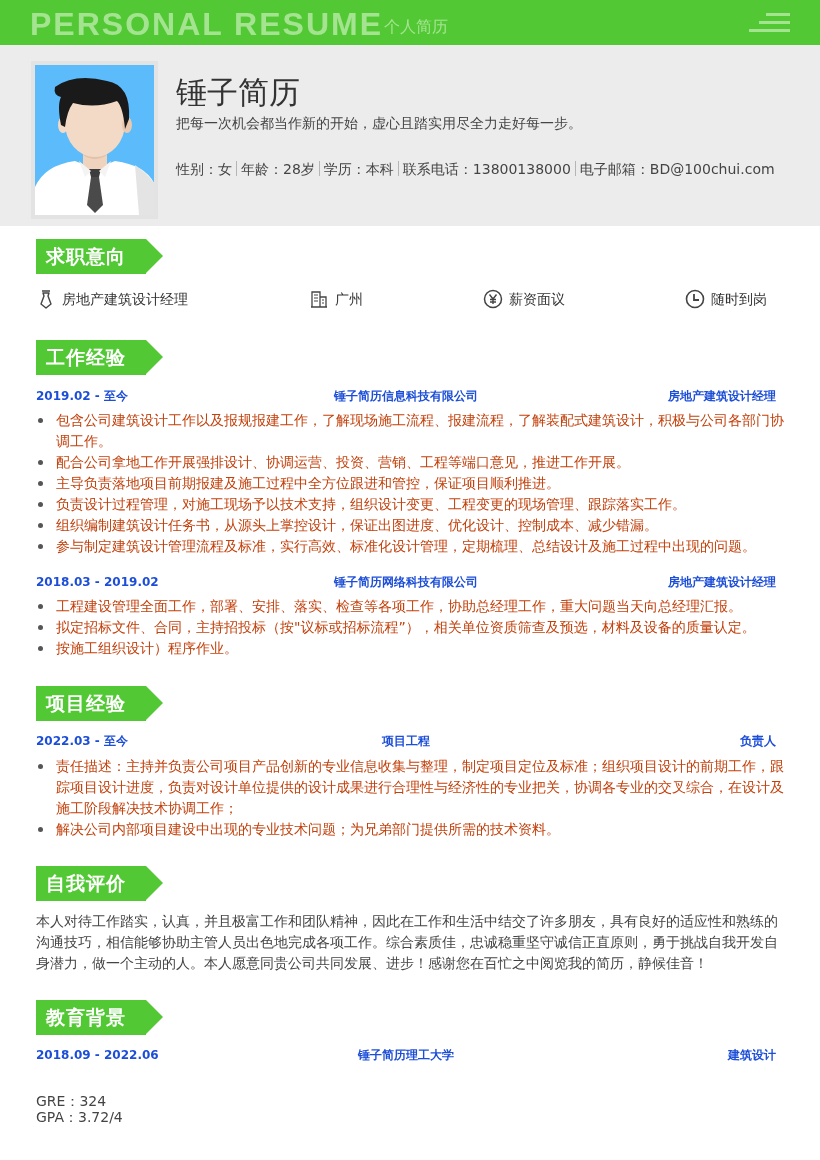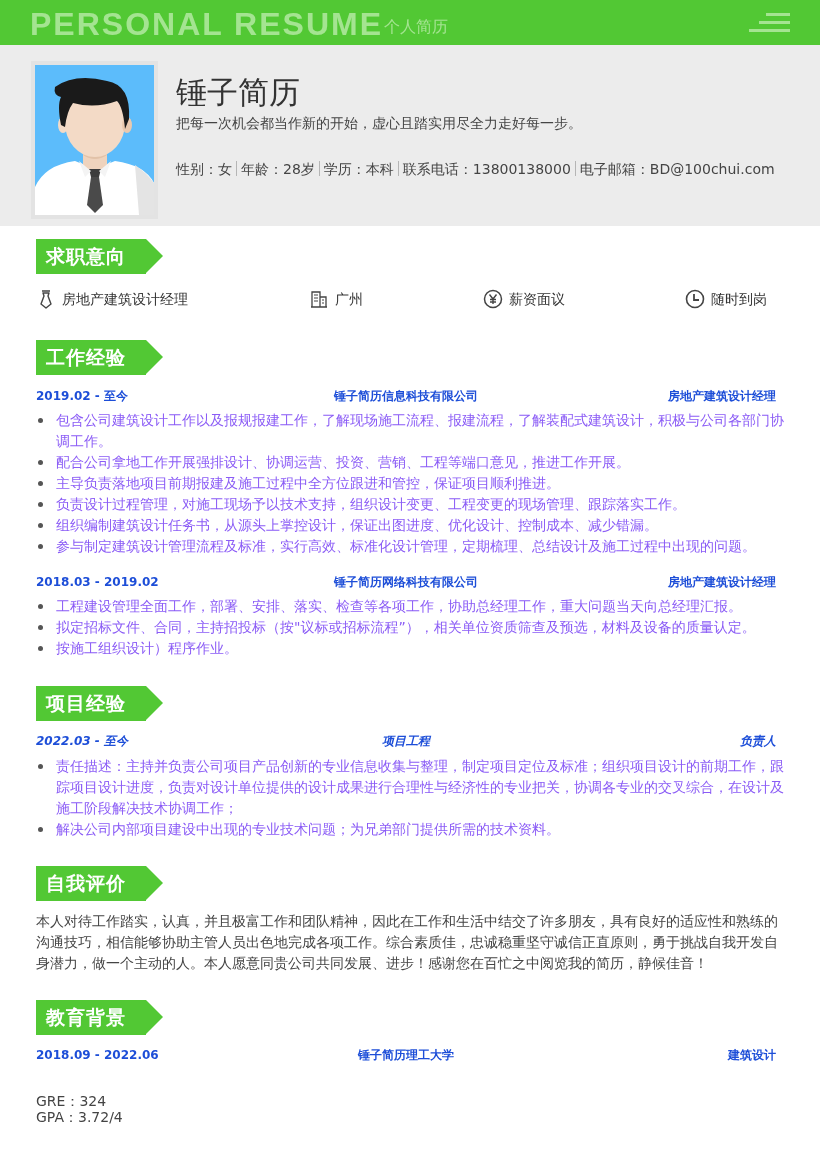--- a/index.html
+++ b/index.html
@@ -35,21 +35,21 @@
   .intent-item { position: absolute; top: 289px; font-size: 14px; color: #333; line-height: 20px; white-space: nowrap; }
   .intent-item svg { position: absolute; left: 0; top: 0; }
   .intent-item .txt { position: absolute; left: 26px; top: 0; }
 
   
   .entry-head { position: absolute; left: 36px; width: 740px; height: 20px; font-size: 12px; font-weight: bold; color: #1d4ed8; line-height: 20px; }
   .entry-head .date { position: absolute; left: 0; top: 0; }
   .entry-head .org { position: absolute; left: 0; width: 740px; text-align: center; top: 0; }
   .entry-head .role { position: absolute; right: 0; top: 0; }
 
-  .bullets { position: absolute; left: 36px; width: 752px; list-style: none; font-size: 14px; color: #8b5cf6; line-height: 21px; }
+  .bullets { position: absolute; left: 36px; width: 752px; list-style: none; font-size: 14px; color: #c2410c; line-height: 21px; }
   .bullets li { position: relative; padding-left: 20px; }
   .bullets li::before { content: ""; position: absolute; left: 2px; top: 8px; width: 5px; height: 5px; border-radius: 50%; background: #555; }
 
   .para { position: absolute; left: 36px; width: 752px; font-size: 14px; color: #444; line-height: 21px; }
   .edu-line { position: absolute; left: 36px; font-size: 14px; color: #444; line-height: 21px; }
 </style>
 </head>
 <body>
 
 <div class="topbar">
@@ -153,21 +153,21 @@
   <li>拟定招标文件、合同，主持招投标（按"议标或招标流程”），相关单位资质筛查及预选，材料及设备的质量认定。</li>
   <li>按施工组织设计）程序作业。</li>
 </ul>
 
 <div class="sec-head" style="top:686px;">
   <div class="bar"></div>
     <div class="arrow"></div>
   <div class="label">项目经验</div>
 </div>
 
-<div class="entry-head" style="top:731px;font-style:italic;">
+<div class="entry-head" style="top:731px;">
   <span class="date">2022.03 - 至今</span>
   <span class="org">项目工程</span>
   <span class="role">负责人</span>
 </div>
 <ul class="bullets" style="top:756px;">
   <li>责任描述：主持并负责公司项目产品创新的专业信息收集与整理，制定项目定位及标准；组织项目设计的前期工作，跟踪项目设计进度，负责对设计单位提供的设计成果进行合理性与经济性的专业把关，协调各专业的交叉综合，在设计及施工阶段解决技术协调工作；</li>
   <li>解决公司内部项目建设中出现的专业技术问题；为兄弟部门提供所需的技术资料。</li>
 </ul>
 
 <div class="sec-head" style="top:866px;">

